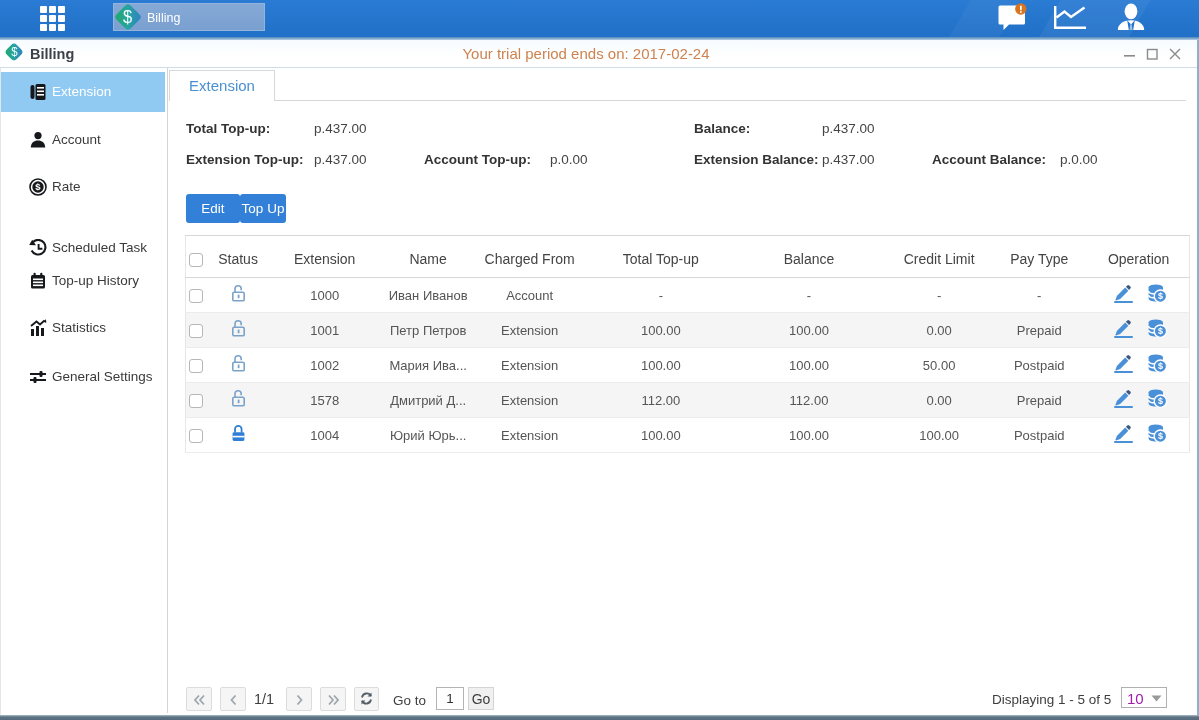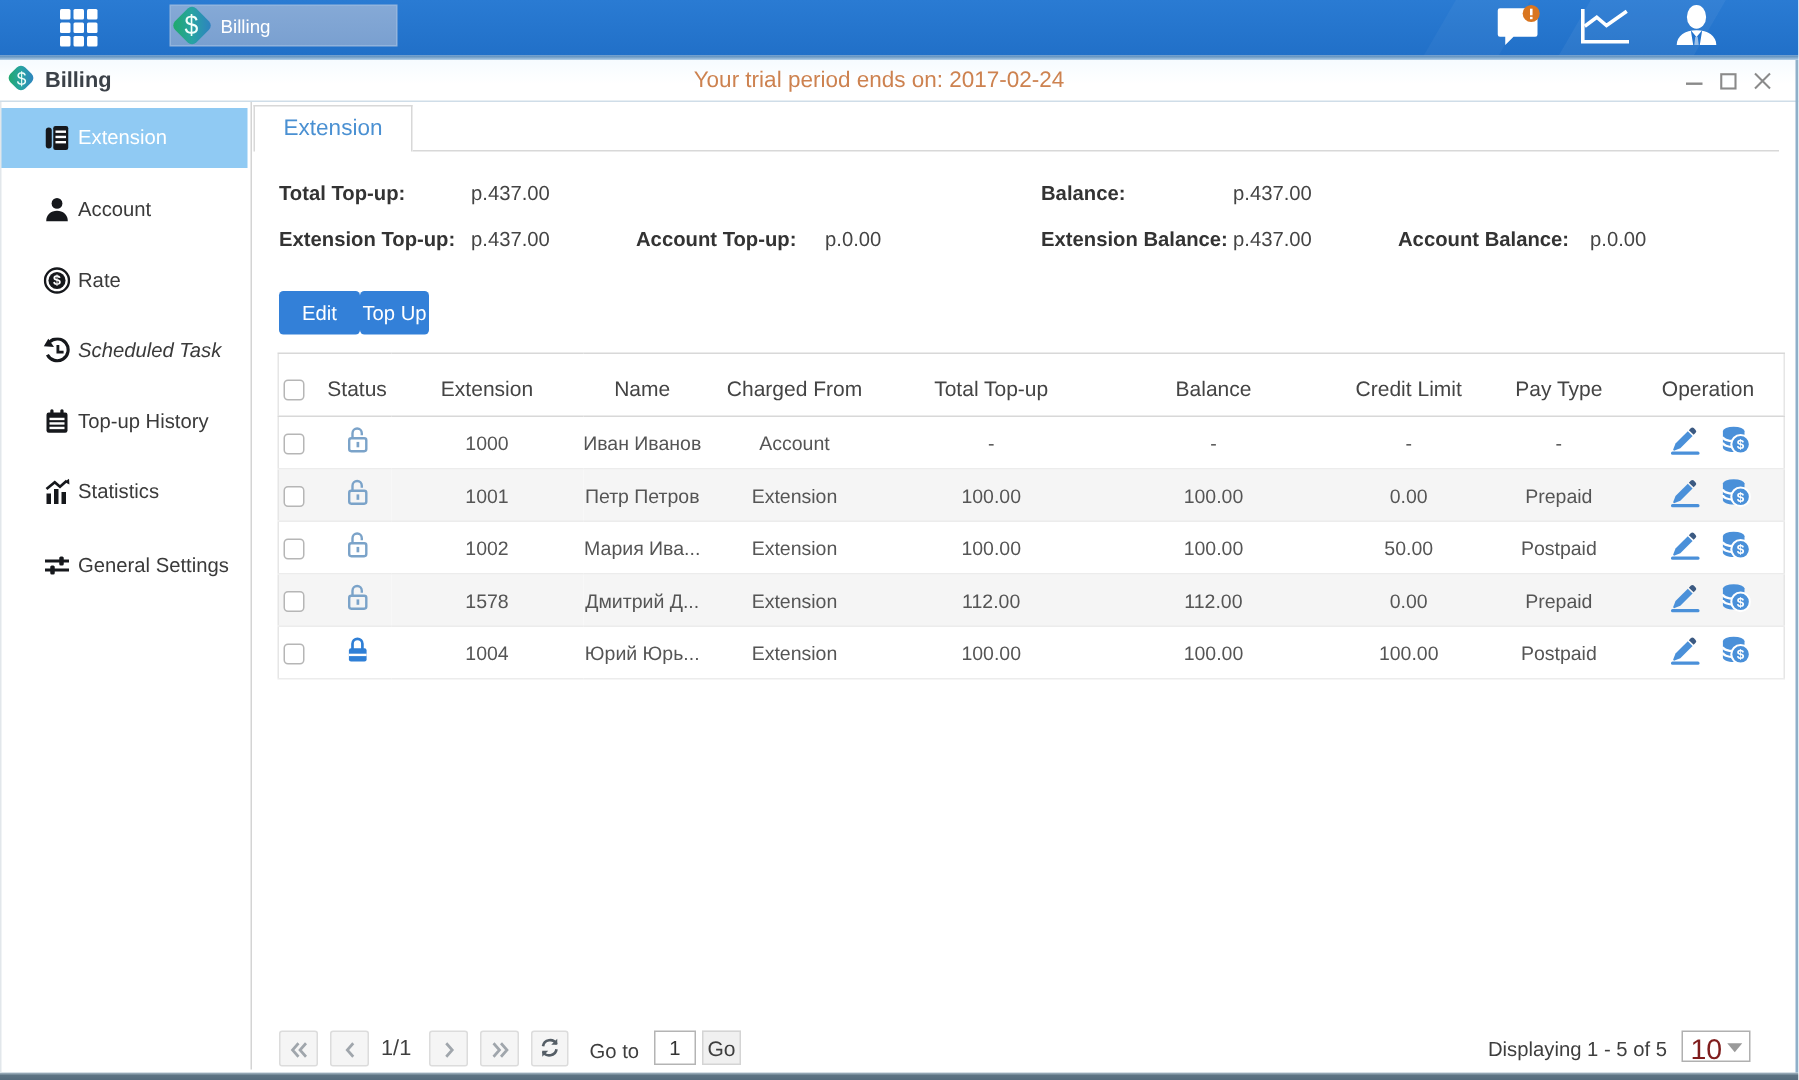--- a/index.html
+++ b/index.html
@@ -184,21 +184,21 @@
   <div class="tx">Account</div>
 </div>
 <div class="menuitem abs" style="top:167px;">
   <svg class="ic" width="18" height="18" viewBox="0 0 18 18">
     <circle cx="9" cy="9" r="8" fill="none" stroke="#16181c" stroke-width="1.6"></circle>
     <circle cx="9" cy="9" r="5.7" fill="#16181c"></circle>
     <text x="9" y="12.2" font-size="9.5" font-weight="bold" fill="#fff" text-anchor="middle">$</text>
   </svg>
   <div class="tx">Rate</div>
 </div>
-<div class="menuitem abs" style="top:214px;font-style:italic;">
+<div class="menuitem abs" style="top:228px;">
   <svg class="ic" width="18" height="18" viewBox="0 0 18 18">
     <path d="M4.1 2.9 A 7.3 7.3 0 1 1 2.6 11.5" fill="none" stroke="#16181c" stroke-width="2.1"></path>
     <path d="M0.2 5.9 L7 6.3 L3.2 0.8 z" fill="#16181c"></path>
     <path d="M9.6 5 V9.7 H13.4" stroke="#16181c" stroke-width="1.9" fill="none"></path>
   </svg>
   <div class="tx">Scheduled Task</div>
 </div>
 <div class="menuitem abs" style="top:261px;">
   <svg class="ic" width="18" height="18" viewBox="0 0 18 18">
     <rect x="2" y="3" width="14" height="13.5" rx="1.5" fill="#16181c"></rect>
@@ -377,21 +377,21 @@
   <path d="M11.5 0.5 v4 h-4 z" fill="#555e66"></path>
   <path d="M11 7.5 A4.8 4.8 0 0 1 2 9" fill="none" stroke="#555e66" stroke-width="1.8"></path>
   <path d="M1.5 12.5 v-4 h4 z" fill="#555e66"></path>
 </svg></div>
 <div id="pginfo" style="left:393px;top:693px;font-size:13.5px;">Go to</div>
 <div class="abs" style="left:436px;top:687px;width:28px;height:23px;border:1px solid #b4b4b4;background:#fff;font-size:13.5px;color:#333;text-align:center;line-height:22px;">1</div>
 <div class="abs" style="left:468px;top:687px;width:26px;height:23px;border:1px solid #d4d4d4;background:#f0f0f0;font-size:14px;color:#3e3e3e;text-align:center;line-height:22px;">Go</div>
 
 <div id="pginfo" style="left:992px;top:692px;font-size:13.5px;">Displaying 1 - 5 of 5</div>
 <div class="abs" style="left:1121px;top:687px;width:46px;height:21px;border:1px solid #b0b0b0;background:#fff;">
-  <span style="position:absolute;left:5px;top:2px;font-size:19px;color:#7f1d1d;">10</span>
+  <span style="position:absolute;left:5px;top:2px;font-size:15px;color:#a21caf;">10</span>
   <svg style="position:absolute;right:4px;top:7px;" width="11" height="7" viewBox="0 0 11 7">
       <path d="M0.5 0.5 h10 l-5 6 z" fill="#9a9a9a"></path>
     </svg>
 </div>
 
 <div id="bottombar" class="abs"></div>
 <div id="rightedge" class="abs"></div>
 <div id="leftedge" class="abs"></div>
 
 </body></html>

